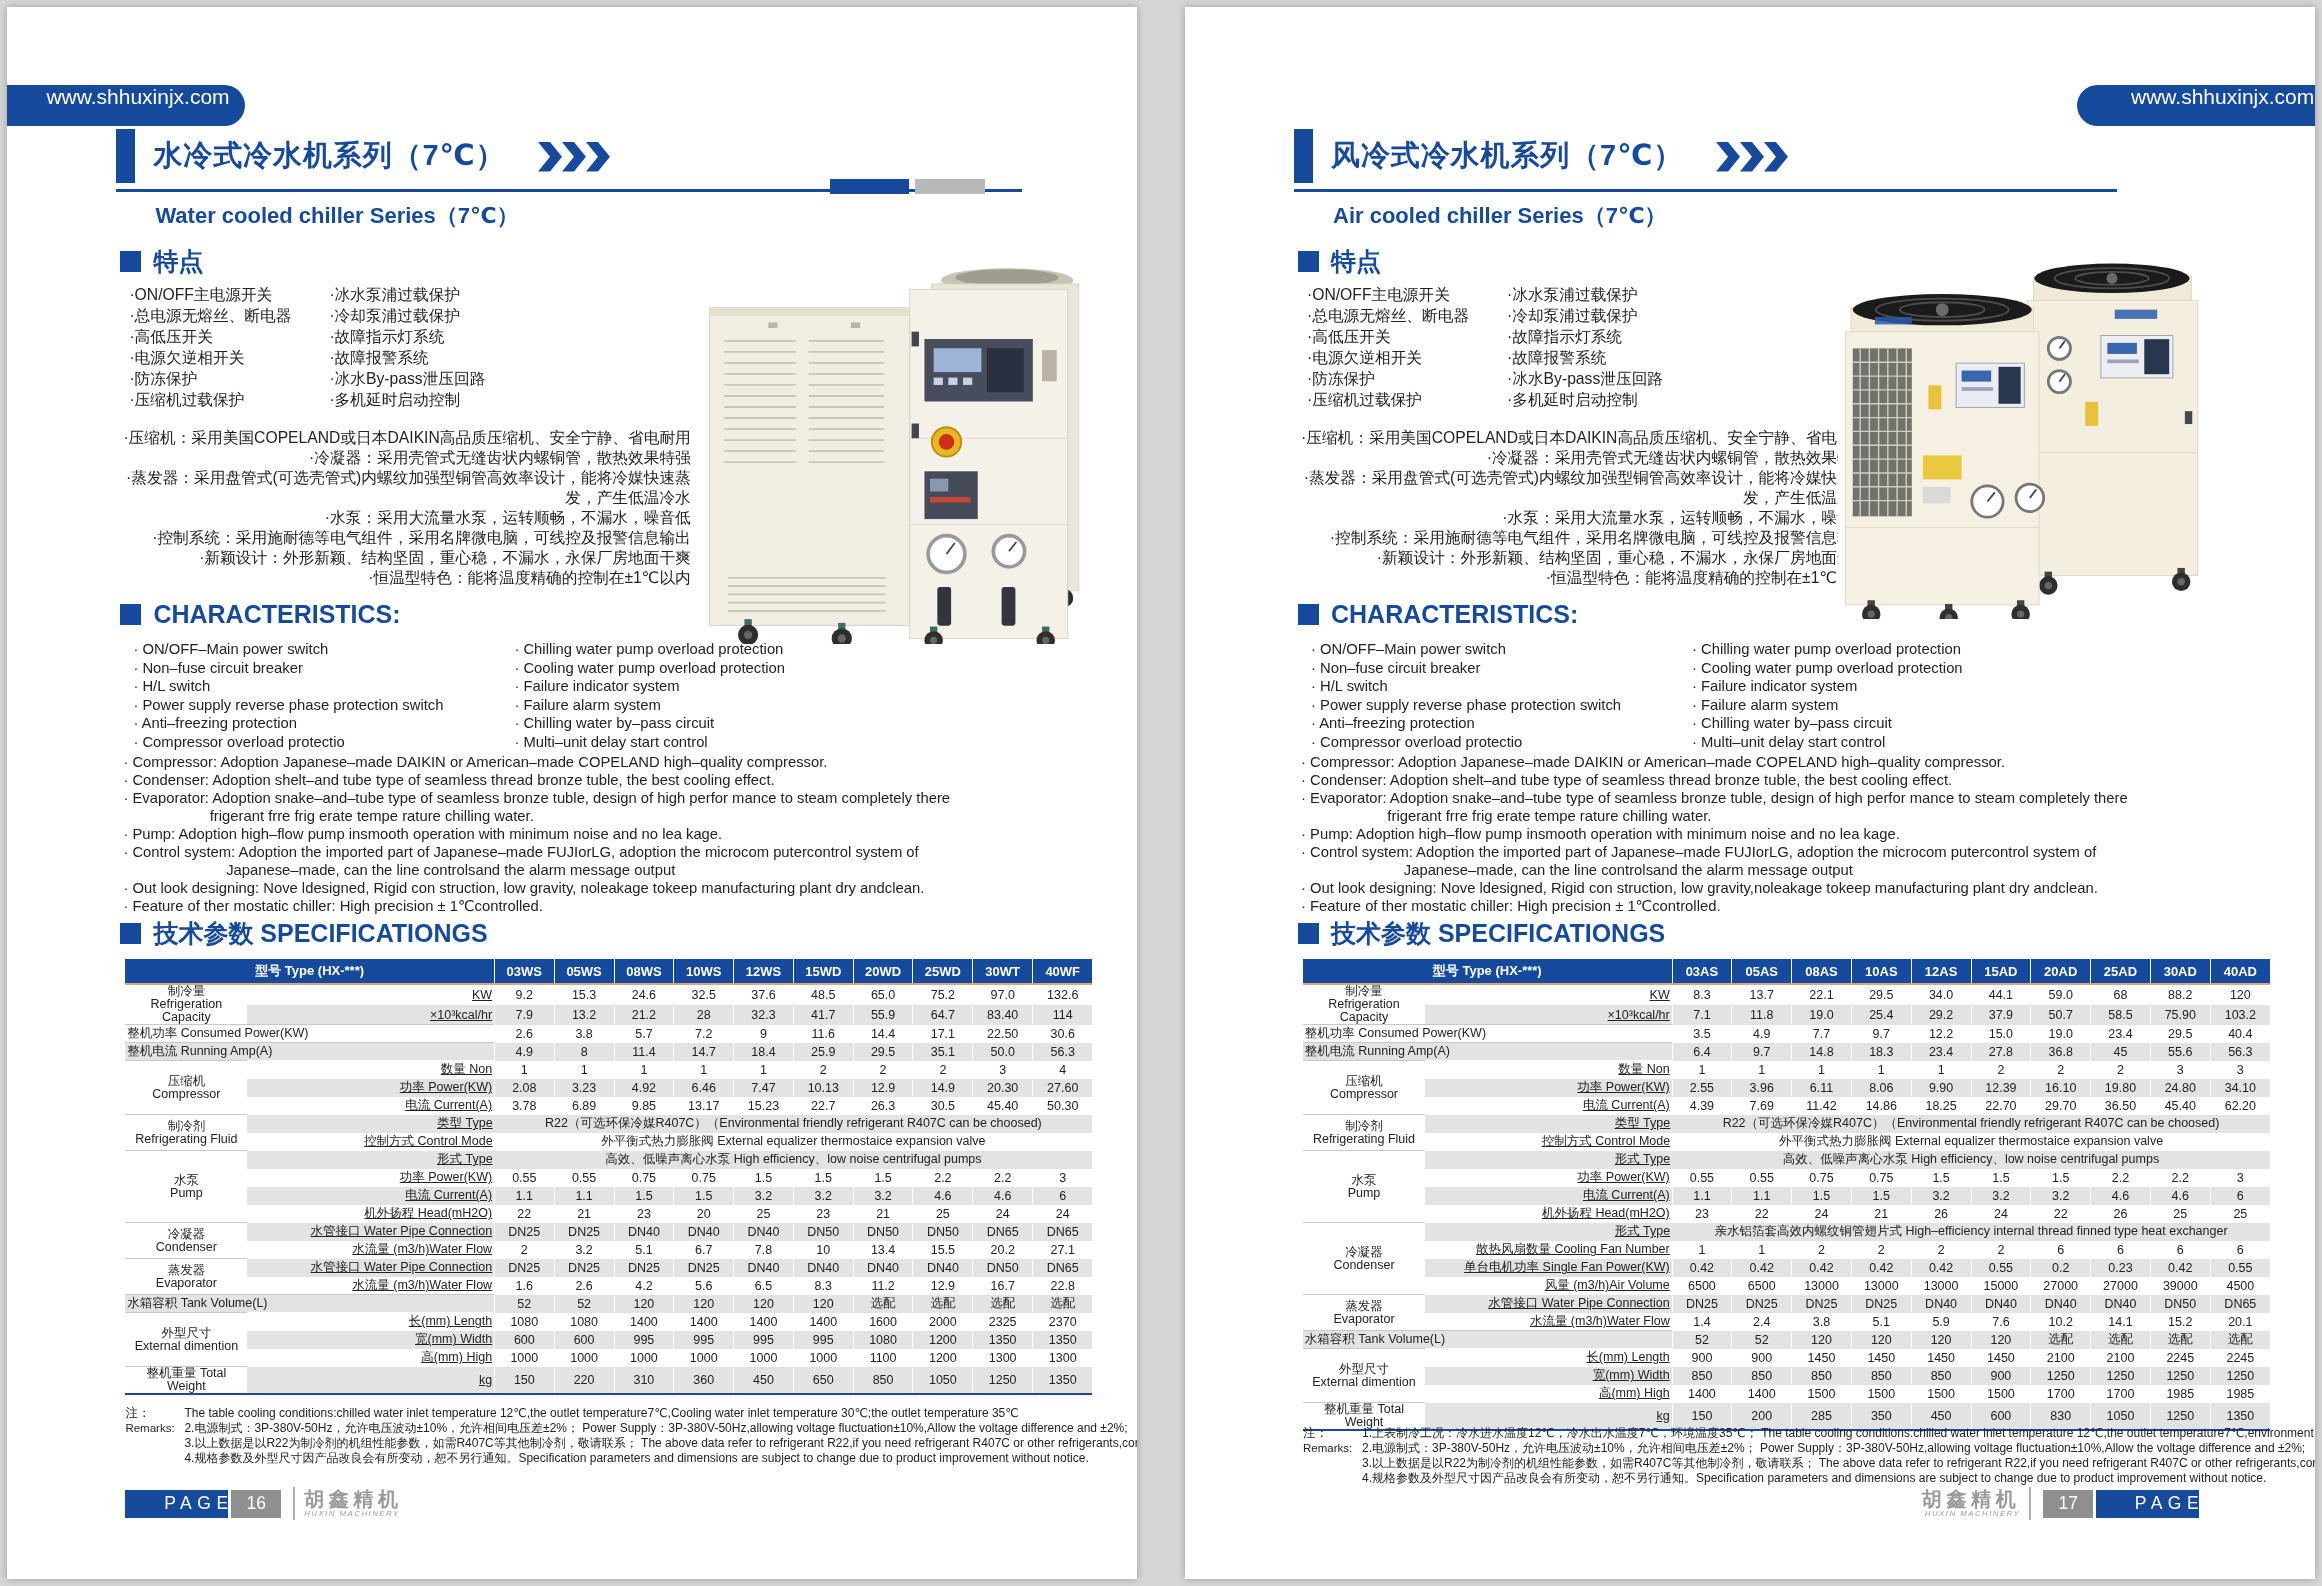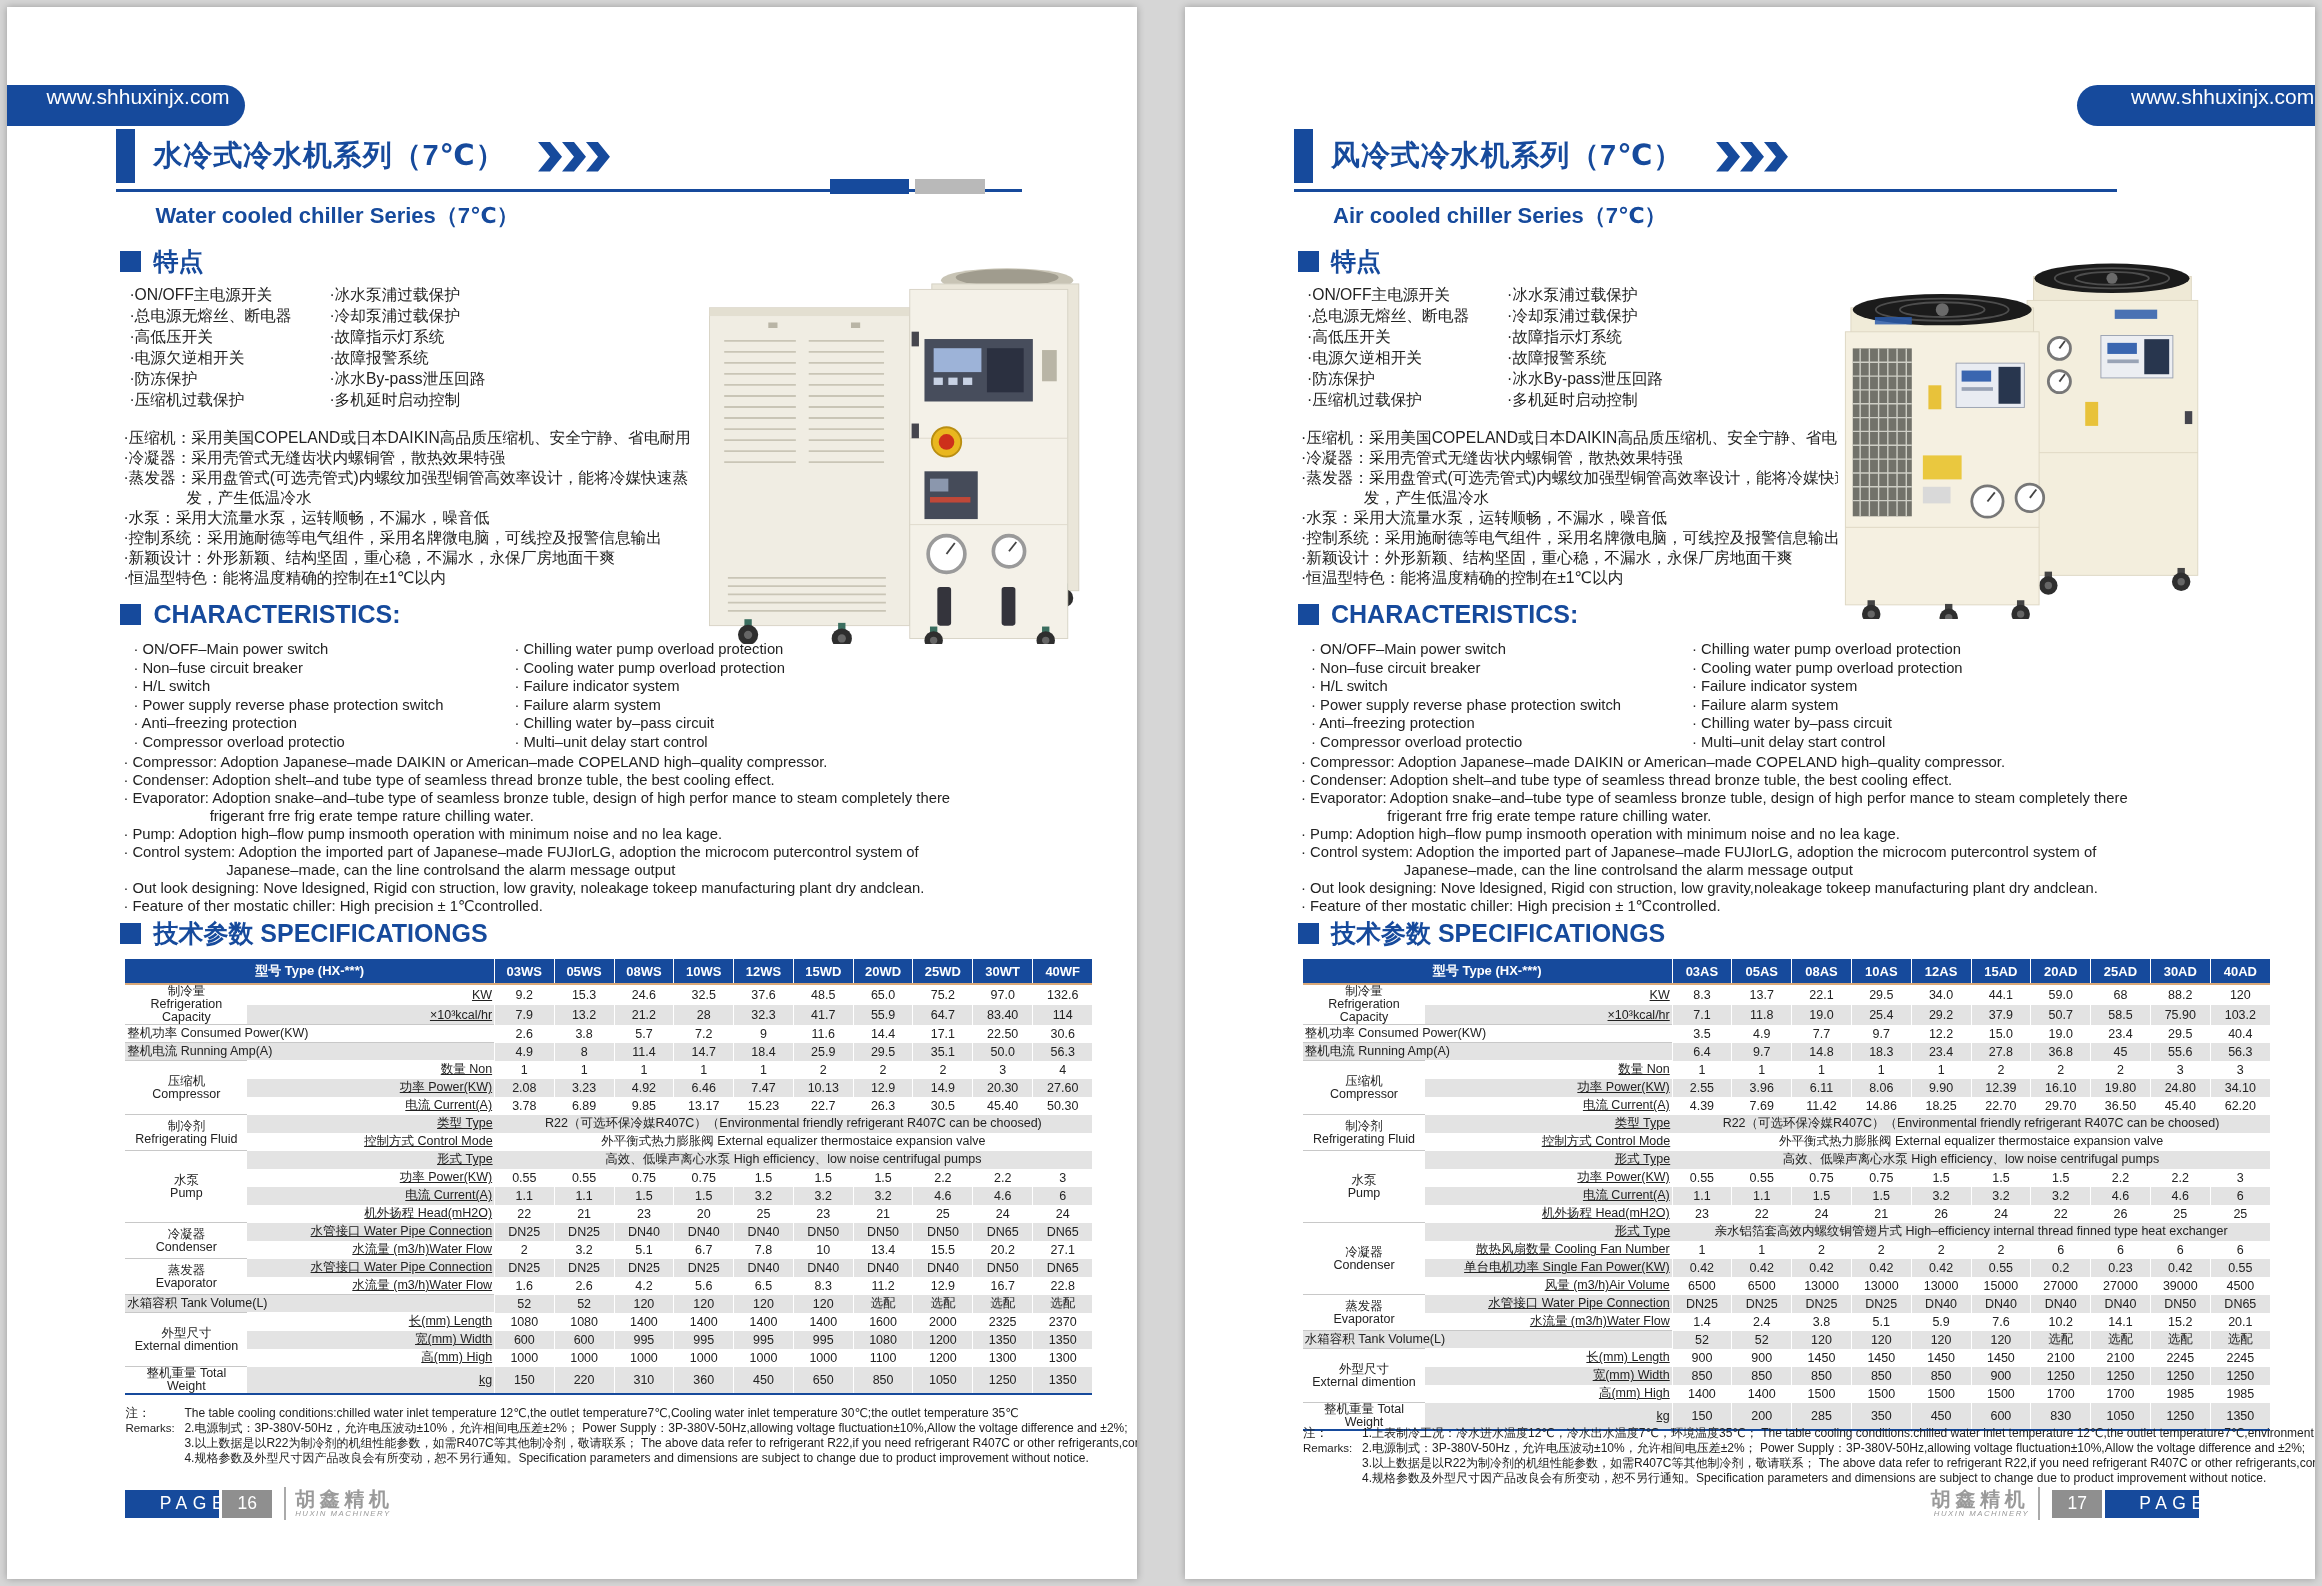--- a/index.html
+++ b/index.html
@@ -31,21 +31,21 @@
   .sq{ width:21px; height:21px; background:var(--blue);}
   .sec-label{ font-size:25px; font-weight:bold; color:var(--blue);}
   .sec-feat{ left:113px; top:238px;}
   .sec-char{ left:113px; top:593px;}
   .sec-spec{ left:113px; top:910px;}
 
   .feat-cols{ position:absolute; left:122px; top:277px; display:flex;}
   .feat-cols .col1{ width:200px;}
   .fitem{ font-size:15.7px; line-height:21px; color:#222;}
   .feat-detail{ position:absolute; left:116px; top:421px;}
-  .fdetail{ font-size:15.7px; line-height:20px; white-space:pre-wrap; color:#222;}
+  .fdetail{ font-size:15.7px; line-height:20px; white-space:pre-wrap; color:#222;text-align:right;}
 
   .char-cols{ position:absolute; left:126px; top:633px; display:flex;}
   .char-cols .col1{ width:381px;}
   .citem{ font-size:14.8px; line-height:18.5px; color:#222;}
   .char-detail{ position:absolute; left:116px; top:746px;}
   .cdetail{ font-size:14.8px; line-height:18px; white-space:pre-wrap; color:#222;}
 
   .photo{ position:absolute; background:#fff;}
   .photo-water{ left:696px; top:242px; width:397px; height:395px;}
   .photo-air{ left:653px; top:247px; width:369px; height:365px;}
@@ -65,21 +65,21 @@
   td.spancell{ text-align:center; white-space:nowrap;}
 
   .remarks{ position:absolute; left:118px; display:flex; width:992px;}
   .remarks-l{ top:1399px;} .remarks-r{ top:1419px;}
   .rlabels{ width:59px; flex:none; font-size:12.5px; line-height:15px; color:#222;}
   .rlabels .ren{ font-size:11.5px;}
   .rline{ font-size:12px; line-height:15px; white-space:nowrap; color:#222;}
 
   .footer{ position:absolute; top:1480px; display:flex; align-items:center;}
   .footer-l{ left:118px;} .footer-r{ right:116px;}
-  .pagebox{ width:94px; height:28px; background:var(--blue); color:#fff; font-size:17.5px; letter-spacing:5.5px;
+  .pagebox{ width:103px; height:28px; background:var(--blue); color:#fff; font-size:17.5px; letter-spacing:5.5px;
             display:flex; align-items:center; justify-content:center;padding-left:44px;}
   .numbox{ width:50px; height:28px; background:#8f8f8f; color:#fff; font-size:17.5px; margin:0 2.8px;
            display:flex; align-items:center; justify-content:center;}
   .fdiv{ width:1.8px; height:33px; background:#aaa; margin:0 9.2px;}
   .brand{ display:flex; flex-direction:column; justify-content:center;}
   .bcn{ font-size:20px; font-weight:bold; color:#9a9a9a; letter-spacing:4.6px; line-height:20px;}
   .ben{ font-size:7.8px; color:#9a9a9a; letter-spacing:1.5px; font-style:italic;}
 </style>
 </head>
 <body>

